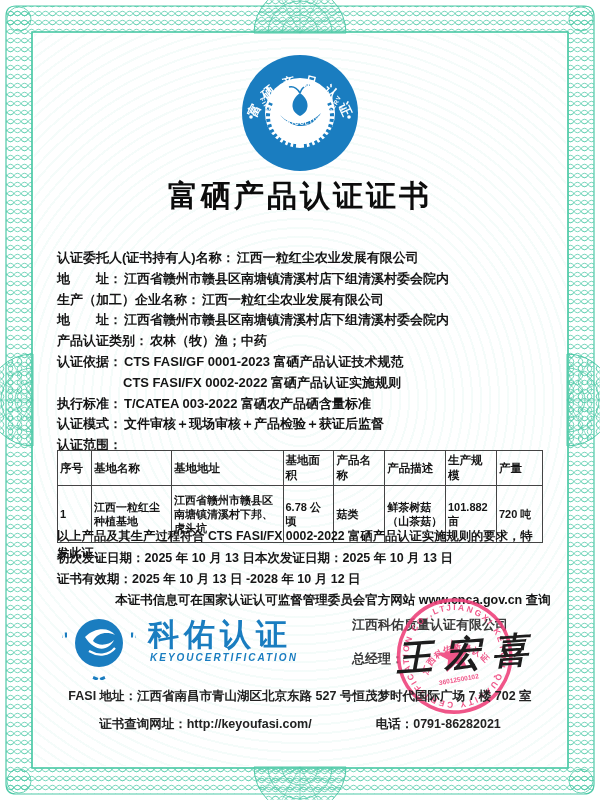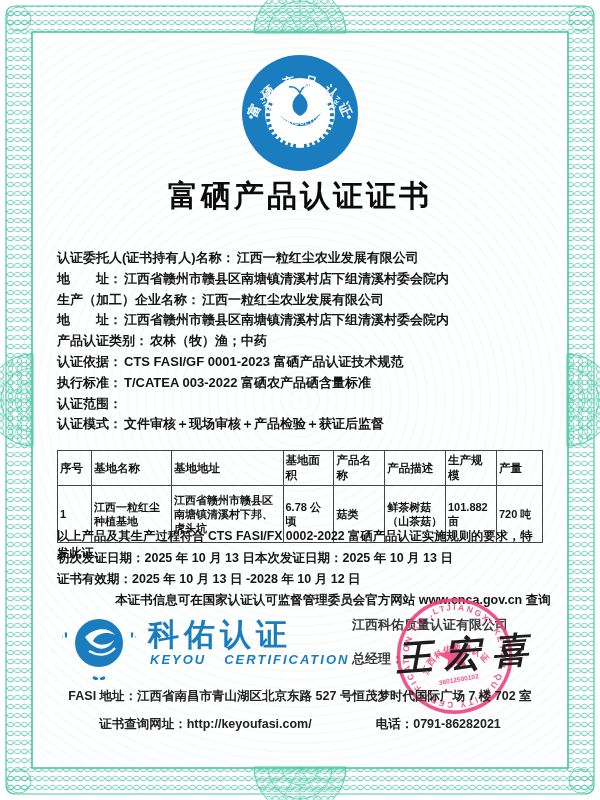--- a/index.html
+++ b/index.html
@@ -21,22 +21,22 @@
     font-size:11px;font-weight:600;text-align:left;}
   table.scope th,table.scope td{border:1px solid #444;padding:2px 2px;vertical-align:middle;}
   table.scope th{font-size:11.5px;font-weight:700;height:22px;}
   table.scope td{height:52px;line-height:14px;}
   .statement{position:absolute;top:528px;left:57px;right:57px;font-size:12.3px;font-weight:700;}
   .dates1{position:absolute;top:550px;left:57px;display:flex;font-size:12.5px;font-weight:700;}
   .dates2{position:absolute;top:571px;left:57px;font-size:12.5px;font-weight:700;}
   .query{position:absolute;top:592px;left:0;width:100%;text-align:center;font-size:12.5px;font-weight:700;padding-left:33px;}
   .keyou-emblem{position:absolute;left:62px;top:606px;}
   .keyou-cn{position:absolute;left:148px;top:614px;font-size:31px;font-weight:800;letter-spacing:5px;color:#1a7dc0;}
-  .keyou-en{position:absolute;left:150px;top:652px;font-size:13px;font-weight:700;font-style:italic;
-    letter-spacing:2px;color:#1a7dc0;display:flex;gap:18px;}
+  .keyou-en{position:absolute;left:150px;top:652px;font-size:10px;font-weight:700;font-style:italic;
+    letter-spacing:2px;color:#1a7dc0;display:flex;}
   .issuer-company{position:absolute;left:352px;top:616px;font-size:13px;font-weight:700;color:#3a3a3a;}
   .manager{position:absolute;left:352px;top:650px;font-size:13px;font-weight:700;color:#3a3a3a;}
   .seal{position:absolute;left:393px;top:594px;transform:rotate(-10deg);opacity:.88;}
   .signature{position:absolute;left:396px;top:630px;font-family:"DejaVu Serif","Liberation Serif",serif;
     font-size:36px;font-style:italic;font-weight:700;letter-spacing:12px;color:#1d1d1d;
     transform:rotate(-4deg);z-index:3;}
   .fasi{position:absolute;top:688px;left:0;width:100%;text-align:center;font-size:12.5px;font-weight:700;color:#222;}
   .site-line{position:absolute;top:716px;left:0;width:100%;display:flex;justify-content:center;gap:64px;
     font-size:12.5px;font-weight:700;color:#222;}
   .texture{position:absolute;left:34px;top:34px;right:34px;bottom:34px;z-index:0;opacity:.05;
@@ -103,23 +103,24 @@
     <div class="title">富硒产品认证证书</div>
 
 
     <div class="body">
       <div class="line"><span class="lab">认证委托人(证书持有人)名称：</span><span>江西一粒红尘农业发展有限公司</span></div>
       <div class="line"><span class="lab">地　　址：</span><span>江西省赣州市赣县区南塘镇清溪村店下组清溪村委会院内</span></div>
       <div class="line"><span class="lab">生产（加工）企业名称：</span><span>江西一粒红尘农业发展有限公司</span></div>
       <div class="line"><span class="lab">地　　址：</span><span>江西省赣州市赣县区南塘镇清溪村店下组清溪村委会院内</span></div>
       <div class="line"><span class="lab">产品认证类别：</span><span>农林（牧）渔；中药</span></div>
       <div class="line"><span class="lab">认证依据：</span><span>CTS FASI/GF 0001-2023 富硒产品认证技术规范</span></div>
+      <div class="line indent"><span>CTS FASI/FX 0002-2022 富硒产品认证实施规则</span></div>
       <div class="line"><span class="lab">执行标准：</span><span>T/CATEA 003-2022 富硒农产品硒含量标准</span></div>
+      <div class="line"><span class="lab">认证模式：</span><span>文件审核＋现场审核＋产品检验＋获证后监督</span></div>
       <div class="line"><span class="lab">认证范围：</span></div>
-      <div class="line"><span class="lab">认证模式：</span><span>文件审核＋现场审核＋产品检验＋获证后监督</span></div>
     </div>
 
     <table class="scope">
       <colgroup>
         <col style="width:7%">
           <col style="width:16.5%">
           <col style="width:23%">
           <col style="width:10.5%">
         <col style="width:10.5%">
           <col style="width:12.5%">

